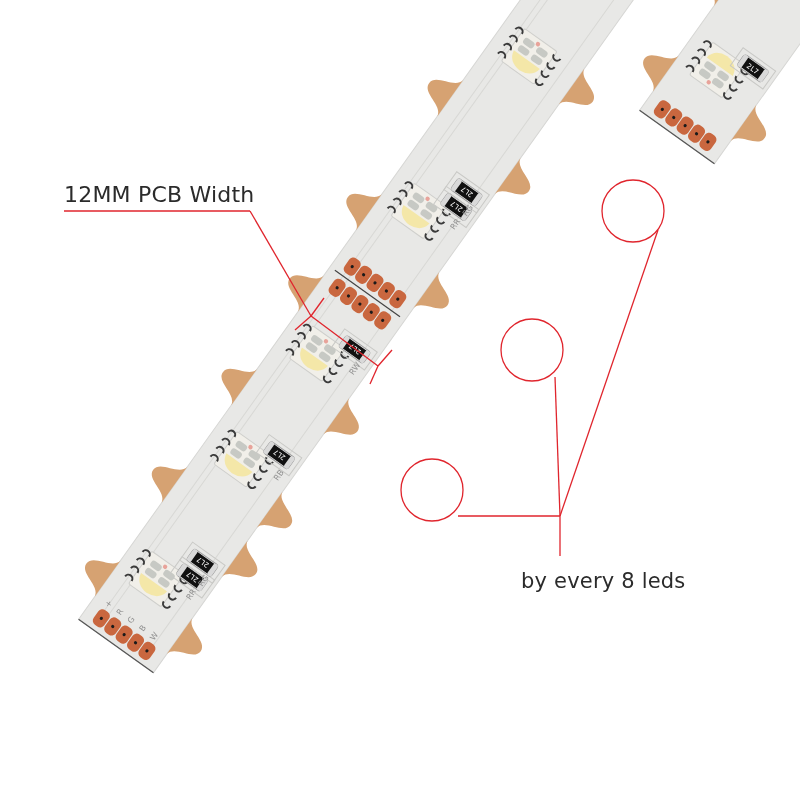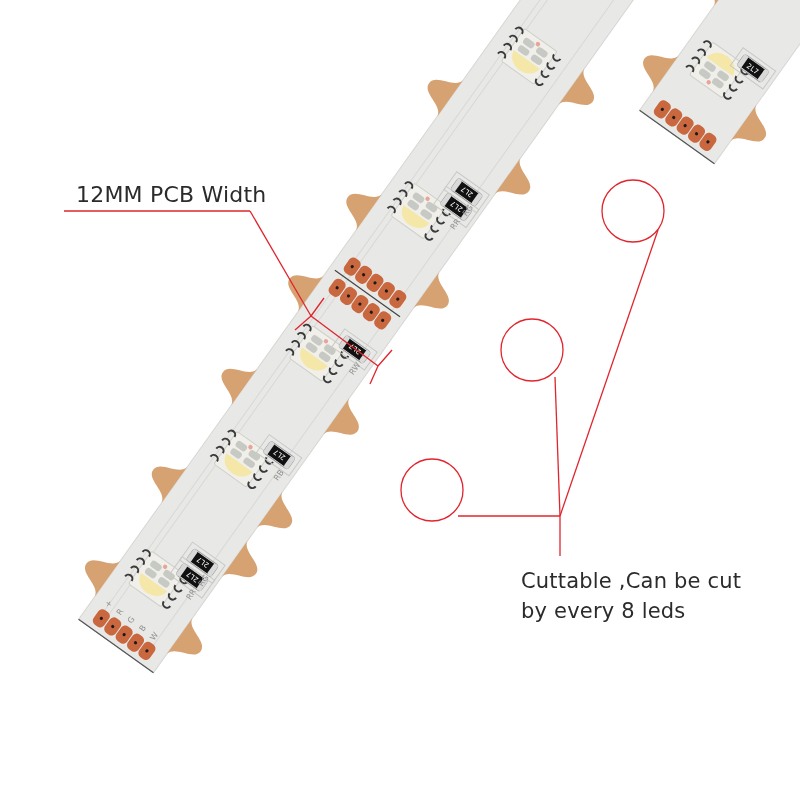--- a/index.html
+++ b/index.html
@@ -2,21 +2,21 @@
 <html><head>
 <meta charset="utf-8">
 <style>
   html, body { margin:0; padding:0; background:#ffffff; }
   body { width:800px; height:800px; position:relative; overflow:hidden; font-family:"DejaVu Sans", sans-serif; }
   #scene { position:absolute; left:0; top:0; width:800px; height:800px; }
   .label {
     position:absolute; color:#2b2b2b; font-family:"DejaVu Sans", sans-serif;
     font-size:22px; line-height:30px; white-space:nowrap; letter-spacing:0.2px;
   }
-  #width-label { left:76px; top:180px; font-size:22px; }
+  #width-label { left:64px; top:180px; font-size:22px; }
   #cut-label { left:521px; top:566px; font-size:21px; line-height:30px; }
 </style>
 </head>
 <body>
 
 <svg id="scene" width="800" height="800" viewBox="0 0 800 800" xmlns="http://www.w3.org/2000/svg">
   <defs>
 
     <g id="led">
       <rect x="-20" y="-20" width="40" height="40" rx="2" fill="#f1efe9" stroke="#cfcfcc" stroke-width="1"></rect>
@@ -217,15 +217,14 @@
     <circle cx="432" cy="490" r="31"></circle>
     <line x1="658" y1="230" x2="560" y2="516"></line>
     <line x1="555" y1="377" x2="560" y2="516"></line>
     <line x1="458" y1="516" x2="560" y2="516"></line>
     <line x1="560" y1="516" x2="560" y2="556"></line>
   </g>
 </svg>
 
 <div id="width-label" class="label">12MM PCB Width</div>
 <div id="cut-label" class="label">
-  <div>Cuttable ,Can be cut</div>
   <div>by every 8 leds</div>
 </div>
 
 </body></html>

